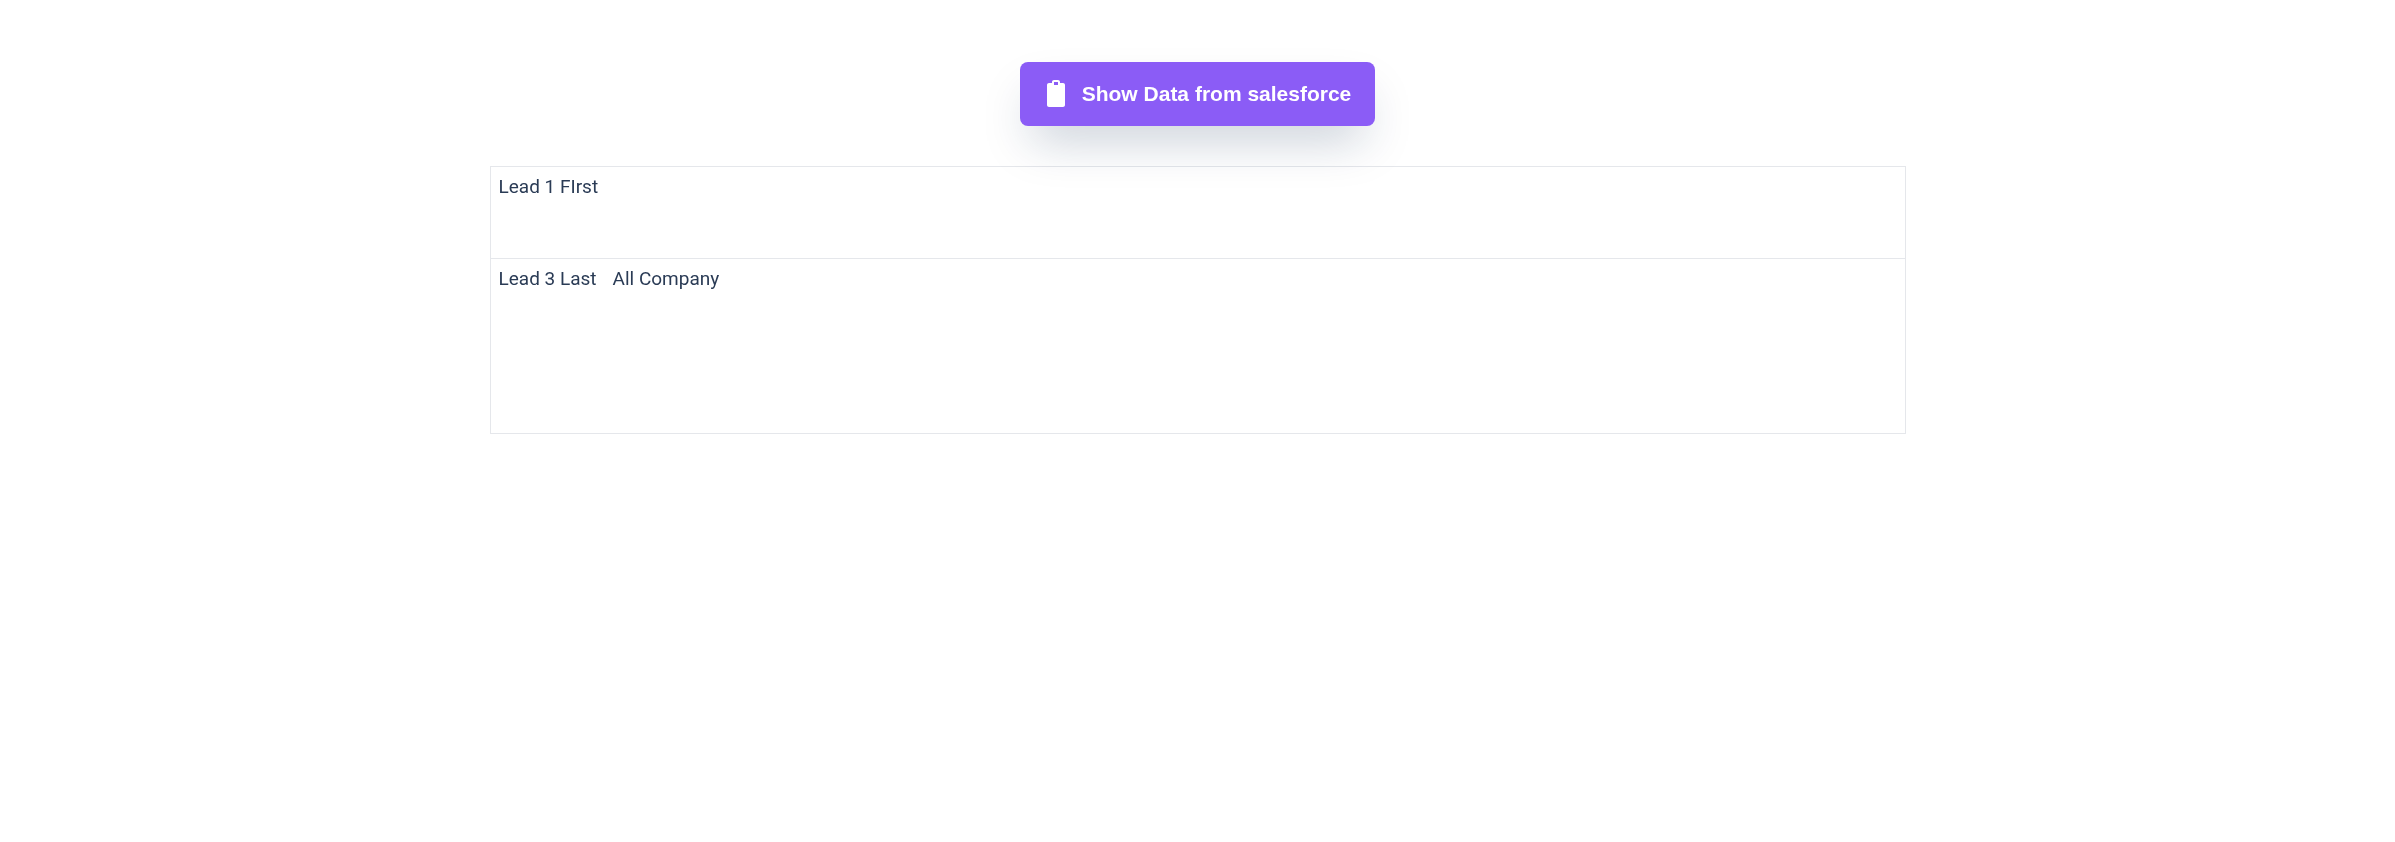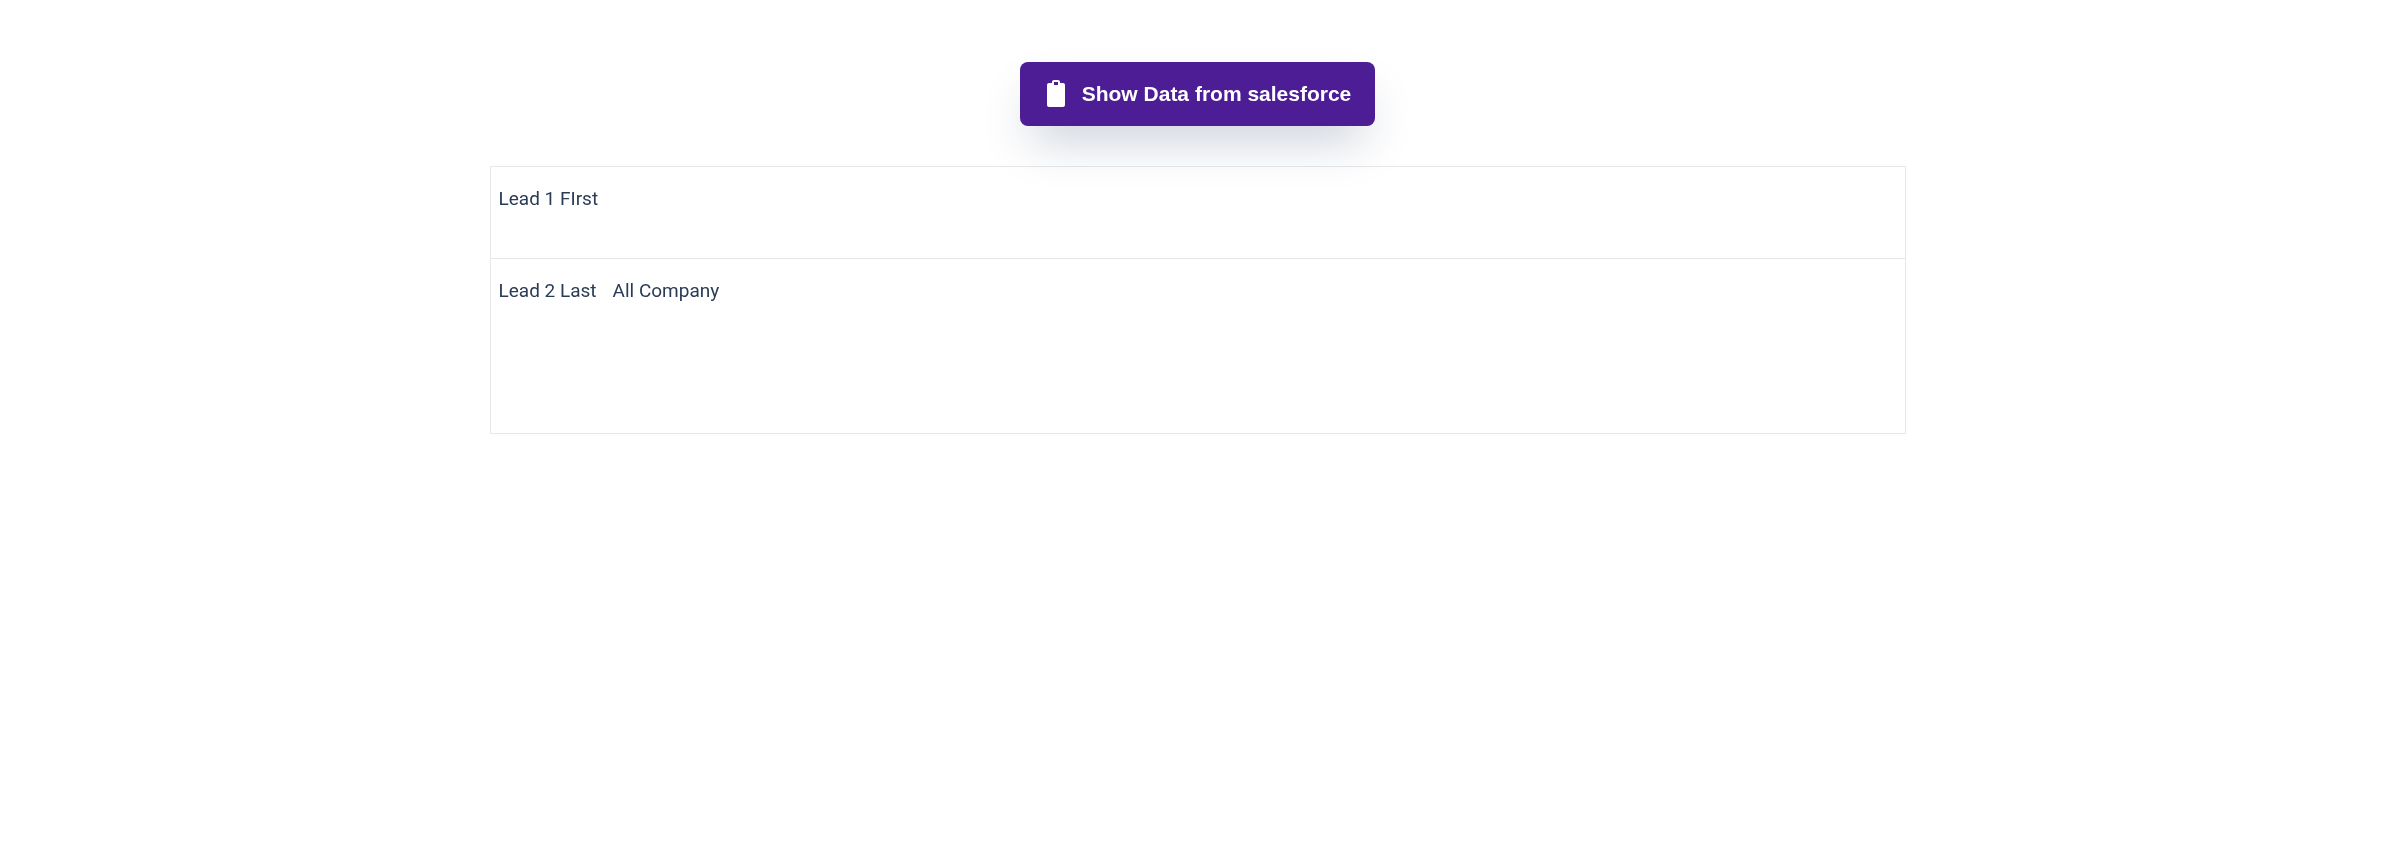--- a/index.html
+++ b/index.html
@@ -12,21 +12,21 @@
     font-family: -apple-system, BlinkMacSystemFont, "Segoe UI", Roboto, "Helvetica Neue", Arial, sans-serif;
   }
   .wrap {
     padding-top: 62px;
     text-align: center;
   }
   .btn {
     display: inline-flex;
     align-items: center;
     gap: 14px;
-    background: #4c1d95;
+    background: #8b5cf6;
     color: #ffffff;
     border: none;
     border-radius: 8px;
     padding: 18px 24px;
     font-size: 21px;
     font-weight: 700;
     cursor: pointer;
     box-shadow: 0 24px 48px -12px rgba(16,43,84,0.25);
   }
   .btn svg { width: 24px; height: 28px; fill: #ffffff; display: block; }
@@ -41,21 +41,20 @@
     border-bottom: 1px solid #e5e7eb;
     min-height: 92px;
     padding: 6px 4px 0 4px;
   }
   .row:last-child { border-bottom: none; min-height: 174px; }
   .cell {
     color: #2a3b55;
     font-size: 19px;
     padding: 2px 12px 0 4px;
     white-space: nowrap;
-    margin-top: 12px;
   }
   .c1 { min-width: 114px; }
   .c2 { min-width: 114px; }
   .c3 { min-width: 140px; }
 </style>
 </head>
 <body>
 
 <div class="wrap">
   <button class="btn">
@@ -65,17 +64,17 @@
       </svg>
     </span>
     <span>Show Data from salesforce</span>
   </button>
 
   <div class="table">
     <div class="row">
       <div class="cell c1">Lead 1 FIrst</div>
     </div>
     <div class="row">
-      <div class="cell c2">Lead 2 Last</div>
+      <div class="cell c2">Lead 3 Last</div>
       <div class="cell c3">All Company</div>
     </div>
   </div>
 </div>
 
 </body></html>

